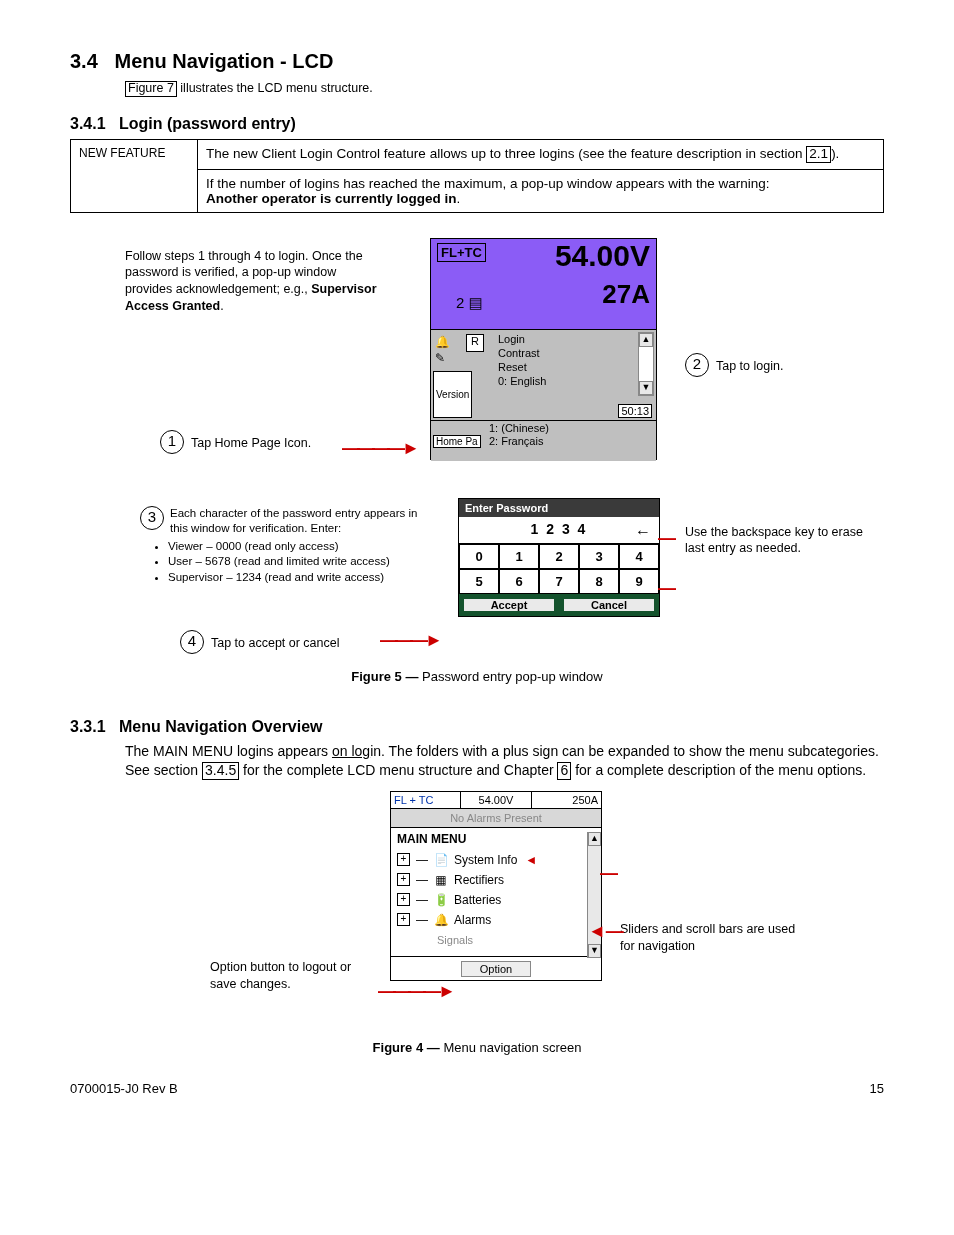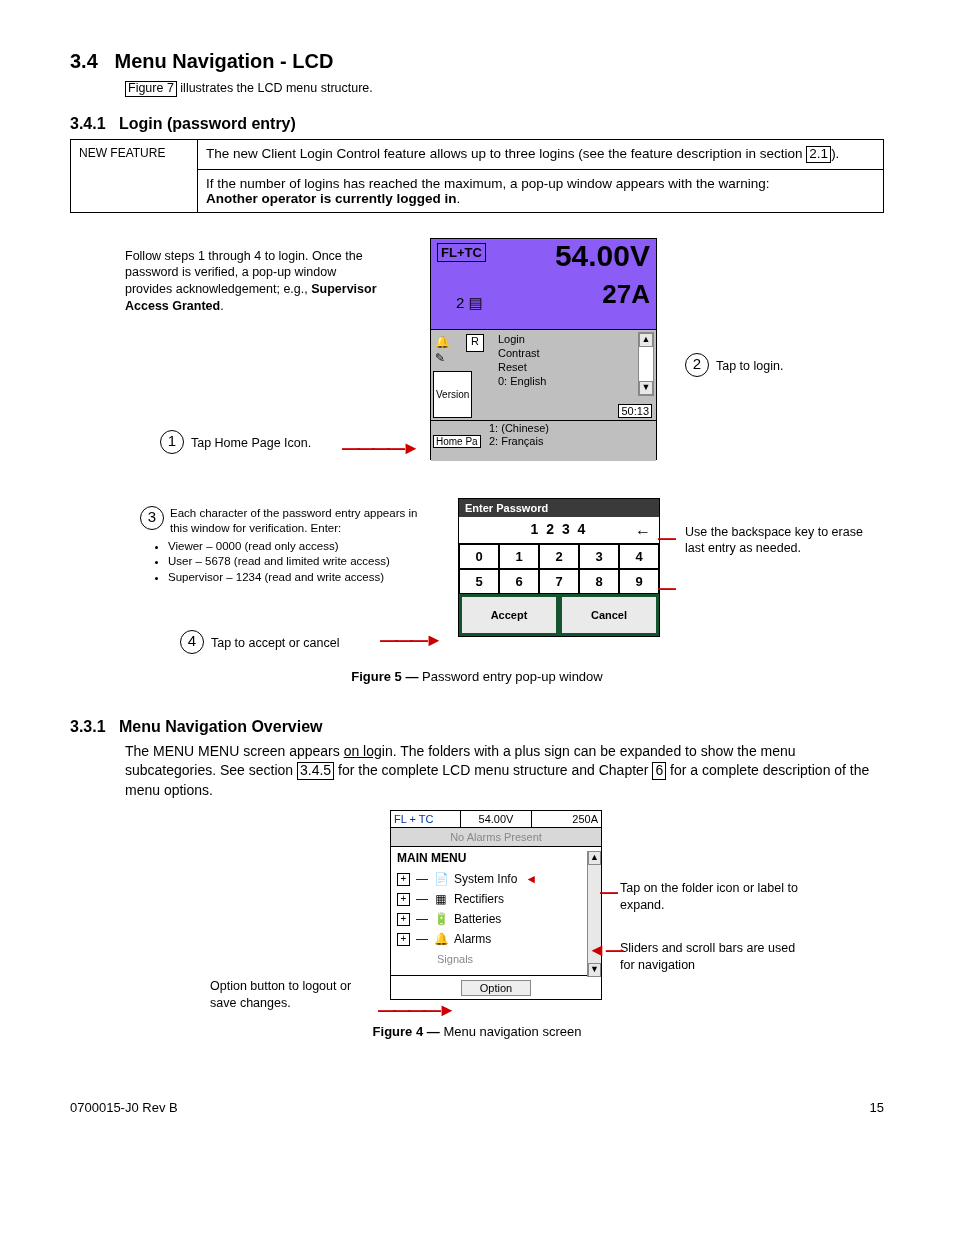--- a/index.html
+++ b/index.html
@@ -48,21 +48,21 @@
   .lcd1 .bot .extra { position:absolute; left:58px; top:1px; font-size:11px; line-height:13px;}
 
   .pwd { position:absolute; left:388px; top:260px; width:200px; border:1px solid #000;}
   .pwd .hdr { background:#3a3a3a; color:#fff; font-weight:bold; font-size:11px; padding:3px 6px;}
   .pwd .disp { background:#fff; height:26px; border-bottom:1px solid #000; position:relative;}
   .pwd .disp .num { position:absolute; left:50%; transform:translateX(-50%); top:4px; font-weight:bold; font-size:14px; letter-spacing:2px;}
   .pwd .disp .bs { position:absolute; right:8px; top:4px; font-size:16px; font-weight:bold;}
   .pwd .keys { display:grid; grid-template-columns: repeat(5,1fr);}
   .pwd .keys div { border:1px solid #000; text-align:center; font-weight:bold; font-size:13px; padding:4px 0; background:#fff;}
   .pwd .actions { display:grid; grid-template-columns:1fr 1fr;}
-  .pwd .actions div { border:3px solid #14532d; text-align:center; font-weight:bold; font-size:11px; padding:12px 0; background:#eaeaea;}
+  .pwd .actions div { border:5px solid #14532d; text-align:center; font-weight:bold; font-size:11px; padding:0 0; background:#eaeaea;}
 
   .anno { position:absolute; font-size:12.5px; line-height:1.35;}
   .arrow-r { color:#c00; font-weight:bold; font-size:18px; position:absolute;}
   .red { color:#c00;}
   .cap { text-align:center; font-size:13px; margin-top:6px;}
   .cap b { font-weight:bold;}
 
   .fig2-area { position: relative; height: 260px; margin-top: 10px;}
   .menu-shot { position:absolute; left:320px; top:0; width:210px; border:1.5px solid #000;}
   .menu-shot .bar1 { display:flex; border-bottom:1px solid #000;}
@@ -213,21 +213,21 @@
   <div class="cap" style="position:absolute; left:0; right:0; top:425px;">
     <b>Figure 5  —  </b><span>Password entry pop-up window</span>
   </div>
 </div>
 
 <h3 style="margin-top:40px;">
   <span>3.3.1</span>&nbsp;&nbsp;
   <span>Menu Navigation Overview</span>
 </h3>
 <div class="indent" style="font-size:14px; line-height:1.4;">
-  <span>The MENU MENU screen appears </span><u>on log</u><span>in. The folders with a plus sign can be expanded to show the menu subcategories. See section </span><span class="boxref">3.4.5</span><span> for the complete LCD menu structure and Chapter </span><span class="boxref">6</span><span> for a complete description of the menu options.</span>
+  <span>The MAIN MENU logins appears </span><u>on log</u><span>in. The folders with a plus sign can be expanded to show the menu subcategories. See section </span><span class="boxref">3.4.5</span><span> for the complete LCD menu structure and Chapter </span><span class="boxref">6</span><span> for a complete description of the menu options.</span>
 </div>
 
 <div class="fig2-area">
   <div class="menu-shot">
     <div class="bar1">
       <div>FL + TC</div>
       <div>54.00V</div>
       <div>250A</div>
     </div>
     <div class="bar2">No Alarms Present</div>
@@ -241,28 +241,27 @@
     </div>
     <div class="scrollv">
       <div class="up2">▲</div>
       <div class="dn2">▼</div>
     </div>
     <div class="opt">
       <span>Option</span>
     </div>
   </div>
 
-  <div class="anno" style="left:550px; top:70px; width:180px;">Tap on the folder icon or label to expand.</div>
   <div class="arrow-r" style="left:530px; top:72px;">—</div>
   <div class="anno" style="left:550px; top:130px; width:190px;">Sliders and scroll bars are used for navigation</div>
   <div class="arrow-r" style="left:518px; top:130px;">◄—</div>
   <div class="anno" style="left:140px; top:168px; width:165px;">Option button to logout or save changes.</div>
   <div class="arrow-r" style="left:308px; top:190px; letter-spacing:-3px;">————►</div>
 
-  <div class="cap" style="position:absolute; left:0; right:0; top:208px;">
+  <div class="cap" style="position:absolute; left:0; right:0; top:243px;">
     <b>Figure 4  —  </b><span>Menu navigation screen</span>
   </div>
 </div>
 
 <div class="footer">
   <span>0700015-J0    Rev B</span>
   <span>15</span>
 </div>
 
 </body></html>

